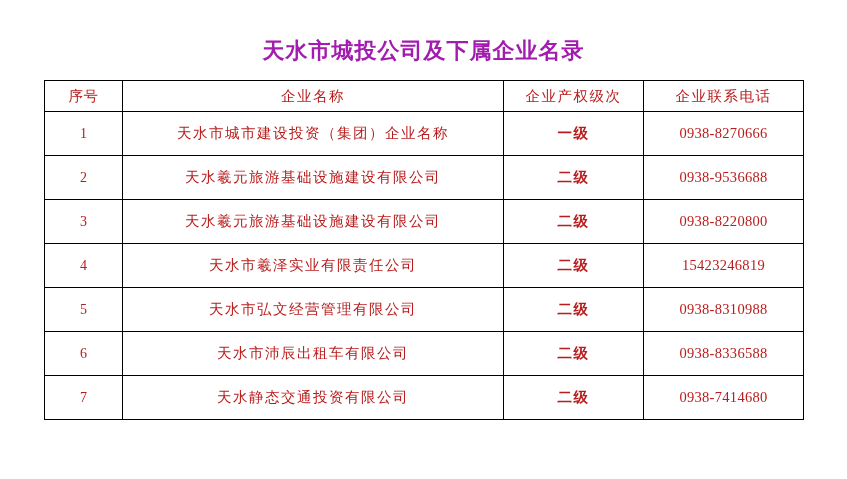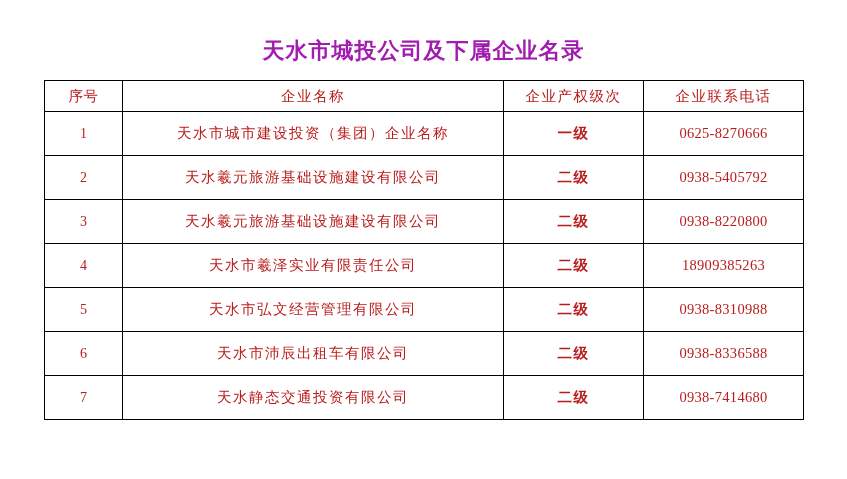--- a/index.html
+++ b/index.html
@@ -98,39 +98,39 @@
           <th class="h-name">企业名称</th>
           <th class="h-level">企业产权级次</th>
           <th class="h-phone">企业联系电话</th>
         </tr>
       </thead>
       <tbody>
         <tr>
           <td class="col-idx">1</td>
           <td class="col-name">天水市城市建设投资（集团）企业名称</td>
           <td class="col-level">一级</td>
-          <td class="col-phone">0625-8270666</td>
+          <td class="col-phone">0938-8270666</td>
         </tr>
         <tr>
           <td class="col-idx">2</td>
           <td class="col-name">天水羲元旅游基础设施建设有限公司</td>
           <td class="col-level">二级</td>
-          <td class="col-phone">0938-5405792</td>
+          <td class="col-phone">0938-9536688</td>
         </tr>
         <tr>
           <td class="col-idx">3</td>
           <td class="col-name">天水羲元旅游基础设施建设有限公司</td>
           <td class="col-level">二级</td>
           <td class="col-phone">0938-8220800</td>
         </tr>
         <tr>
           <td class="col-idx">4</td>
           <td class="col-name">天水市羲泽实业有限责任公司</td>
           <td class="col-level">二级</td>
-          <td class="col-phone">18909385263</td>
+          <td class="col-phone">15423246819</td>
         </tr>
         <tr>
           <td class="col-idx">5</td>
           <td class="col-name">天水市弘文经营管理有限公司</td>
           <td class="col-level">二级</td>
           <td class="col-phone">0938-8310988</td>
         </tr>
         <tr>
           <td class="col-idx">6</td>
           <td class="col-name">天水市沛辰出租车有限公司</td>

